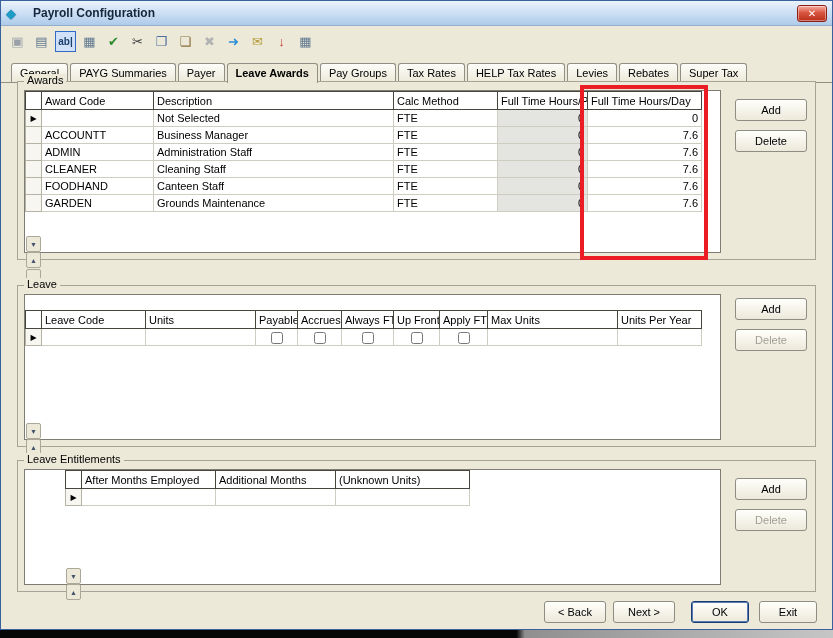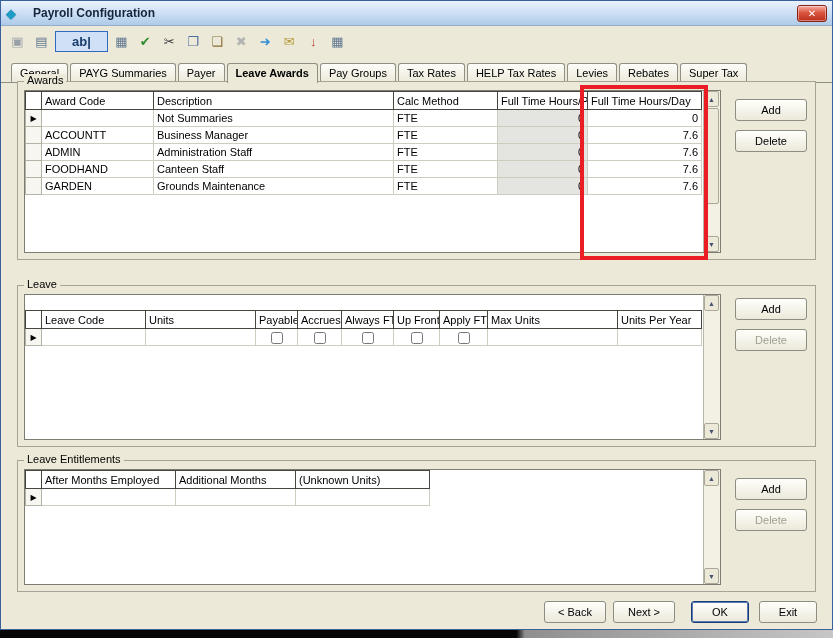--- a/index.html
+++ b/index.html
@@ -15,42 +15,42 @@
   .app-icon{color:#1e9cc8;font-size:13px;line-height:1;text-shadow:0 0 1px #0d5f7e;}
   .title-text{margin-left:6px;font-weight:bold;color:#15253c;font-size:12px;padding-left:11px;}
   .close-btn{margin-left:auto;width:30px;height:17px;background:linear-gradient(#f6b0a5,#d9553f 45%,#b92e1a);
     border:1px solid #8c2113;border-radius:3px;color:#fff;font-size:10px;text-align:center;line-height:15px;
     box-shadow:inset 0 0 0 1px rgba(255,255,255,.4);cursor:default;}
 
   
   .toolbar{height:31px;display:flex;align-items:center;padding-left:6px;gap:3px;}
   .tool{min-width:21px;height:21px;display:flex;align-items:center;justify-content:center;font-size:13px;}
   .t-save{color:#9aa0a8;} .t-print{color:#60778f;}
-  .t-abl{border:1px solid #316ac5;background:#cfe0f7;color:#1a3e6e;font-size:13px;font-weight:bold;padding:0 16px;}
+  .t-abl{border:1px solid #316ac5;background:#cfe0f7;color:#1a3e6e;font-size:10px;font-weight:bold;padding:0 2px;}
   .t-table{color:#60778f;} .t-check{color:#2e8b2e;} .t-cut{color:#3f3f3f;} .t-copy{color:#4f6ea0;}
   .t-paste{color:#8a6f3a;} .t-del{color:#b3b3b3;} .t-go{color:#2f8fd6;} .t-mail{color:#b59b38;}
   .t-down{color:#c23b2e;font-weight:bold;} .t-sel{color:#60778f;}
 
   
   .tabstrip{display:flex;align-items:flex-end;padding-left:10px;height:26px;border-bottom:1px solid #8f8f85;position:relative;}
   .tab{border:1px solid #8f8f85;border-bottom:none;border-radius:3px 3px 0 0;background:linear-gradient(#fdfdfa,#ece9d8);
     padding:3px 8px;margin-right:2px;white-space:nowrap;position:relative;cursor:default;}
   .tab.active{font-weight:bold;margin-bottom:-1px;padding-bottom:4px;background:#ece9d8;z-index:2;}
 
   
   .groupbox{position:absolute;border:1px solid #a7a396;background:#ece9d8;}
   .gb-label{position:absolute;top:-8px;left:6px;background:#ece9d8;padding:0 3px;}
   #g-awards{left:16px;top:80px;width:799px;height:179px;}
   #g-leave{left:16px;top:284px;width:799px;height:162px;}
   #g-ent{left:16px;top:459px;width:799px;height:132px;}
 
-  .grid-wrap{position:absolute;left:6px;top:8px;width:697px;border:1px solid #7f7c73;background:#fff;display:flex;}
+  .grid-wrap{position:absolute;left:6px;top:8px;width:697px;border:1px solid #7f7c73;background:#fff;display:flex;flex-direction:column;}
   #g-awards .grid-wrap{height:163px;}
   #g-leave .grid-wrap{height:146px;}
-  #g-ent .grid-wrap{height:116px;}
+  #g-ent .grid-wrap{height:116px;padding-left:40px;}
   .grid-area{flex:1;position:relative;overflow:hidden;background:#fff;}
   .vscroll{width:17px;background:#f3f1e4;border-left:1px solid #b9b6aa;position:relative;}
   .sbtn{position:absolute;left:0;width:15px;height:16px;background:#ece9d8;border:1px solid #aca899;border-radius:2px;
     font-size:7px;text-align:center;line-height:15px;color:#44546e;}
   .sbtn.up{top:0;} .sbtn.down{bottom:0;}
   .sthumb{position:absolute;left:0;top:17px;width:15px;height:96px;background:#ece9d8;border:1px solid #aca899;border-radius:2px;}
 
   
   .dgrid{border-collapse:collapse;table-layout:fixed;font-size:11px;}
   .dgrid th{border:1px solid #46463f;background:#fff;font-weight:normal;text-align:left;padding:0 3px;height:18px;
@@ -133,37 +133,45 @@
             <th></th>
             <th>Award Code</th>
             <th>Description</th>
             <th>Calc Method</th>
             <th>Full Time Hours/Pay</th>
             <th>Full Time Hours/Day</th>
           </tr>
           <tr>
             <td class="rowhdr">▶</td>
             <td></td>
-            <td>Not Summaries</td>
+            <td>Not Selected</td>
             <td>FTE</td>
             <td class="ro">0</td>
             <td class="num">0</td>
           </tr>
           <tr>
             <td class="rowhdr"></td>
             <td>ACCOUNTT</td>
             <td>Business Manager</td>
             <td>FTE</td>
             <td class="ro">0</td>
             <td class="num">7.6</td>
           </tr>
           <tr>
             <td class="rowhdr"></td>
             <td>ADMIN</td>
             <td>Administration Staff</td>
+            <td>FTE</td>
+            <td class="ro">0</td>
+            <td class="num">7.6</td>
+          </tr>
+          <tr>
+            <td class="rowhdr"></td>
+            <td>CLEANER</td>
+            <td>Cleaning Staff</td>
             <td>FTE</td>
             <td class="ro">0</td>
             <td class="num">7.6</td>
           </tr>
           <tr>
             <td class="rowhdr"></td>
             <td>FOODHAND</td>
             <td>Canteen Staff</td>
             <td>FTE</td>
             <td class="ro">0</td>

